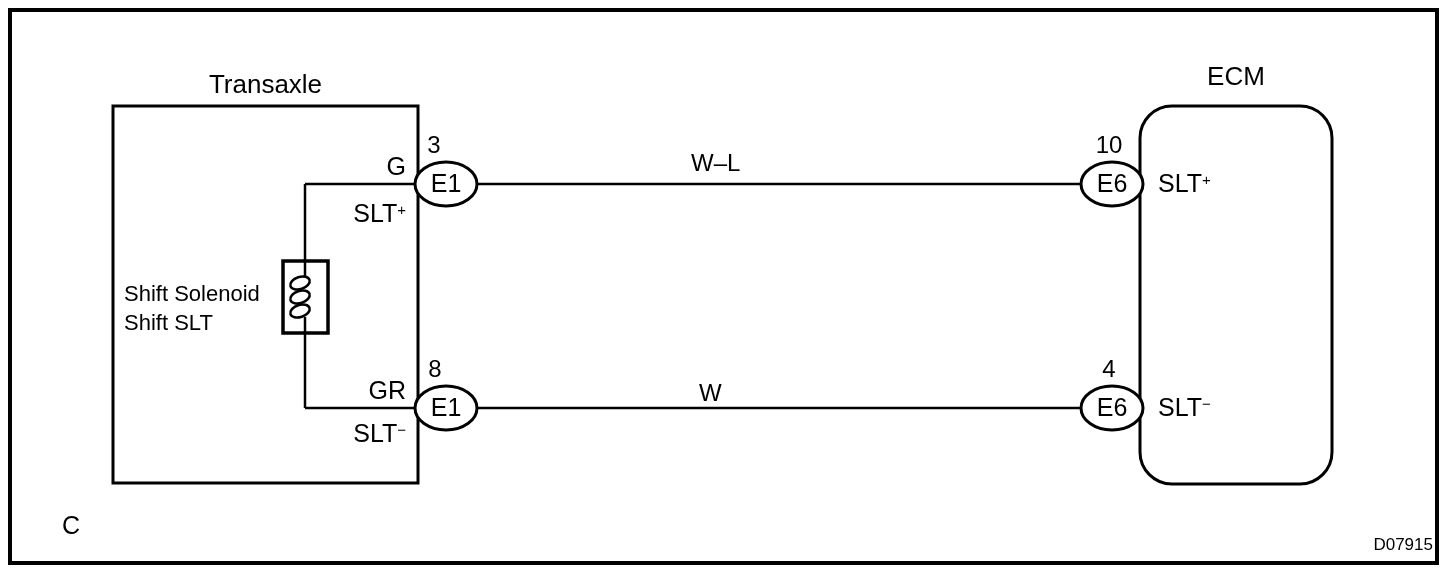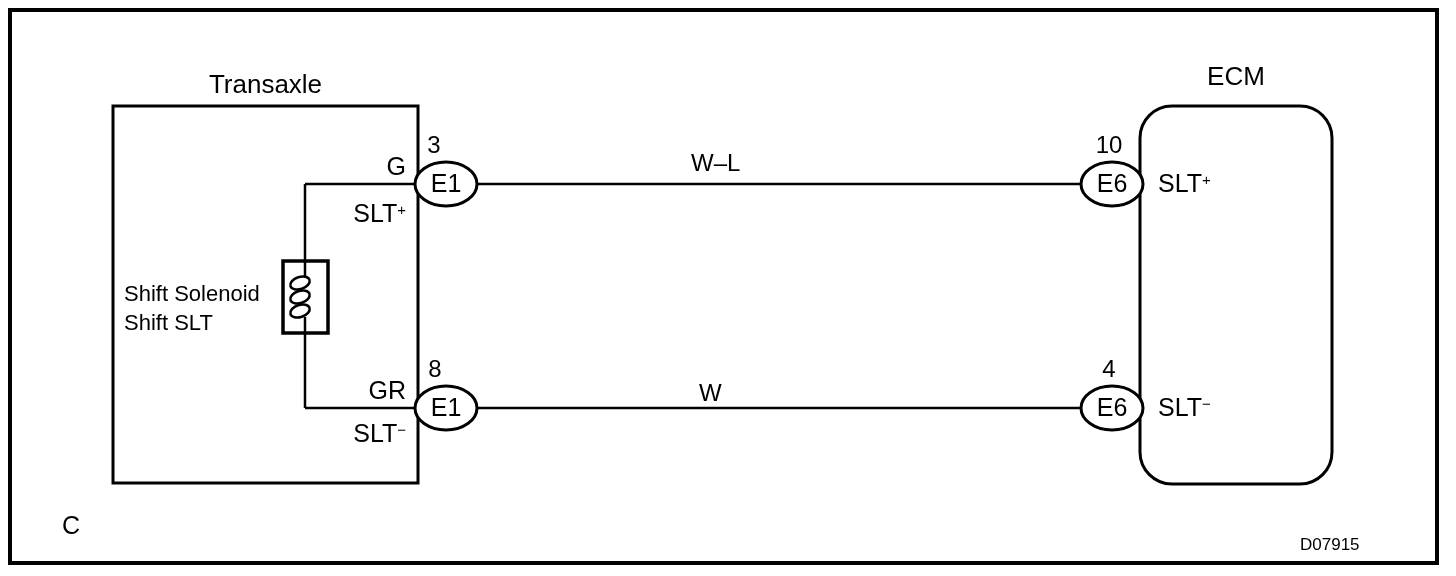--- a/index.html
+++ b/index.html
@@ -31,21 +31,21 @@
   }
   .title-lbl     { font-size: 26px; text-align: center; }
   .pin-lbl       { font-size: 24px; text-align: center; }
   .conn-lbl      { font-size: 25px; text-align: center; }
   .wirecolor-lbl { font-size: 25px; text-align: right; }
   .signal-lbl    { font-size: 25px; }
   .signal-right  { text-align: right; }
   .wire-lbl      { font-size: 24px; text-align: left; }
   .component-lbl { font-size: 22px; line-height: 29px; white-space: normal; margin-top: 8px; }
   .figure-lbl    { font-size: 25px; }
-  .docnum-lbl    { font-size: 17px; text-align: left; }
+  .docnum-lbl    { font-size: 17px; text-align: right; }
   .sup {
     font-size: 15px;
     vertical-align: 7px;
     line-height: 0;
   }
 </style>
 </head>
 <body>
 
 <div id="canvas">

